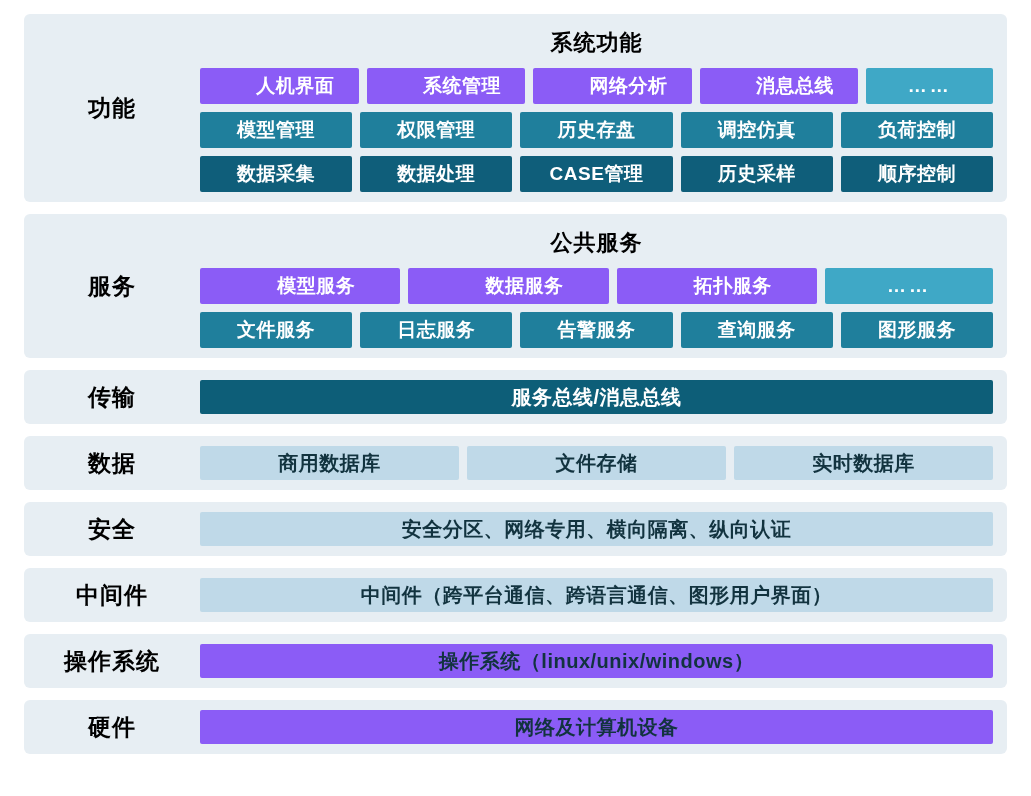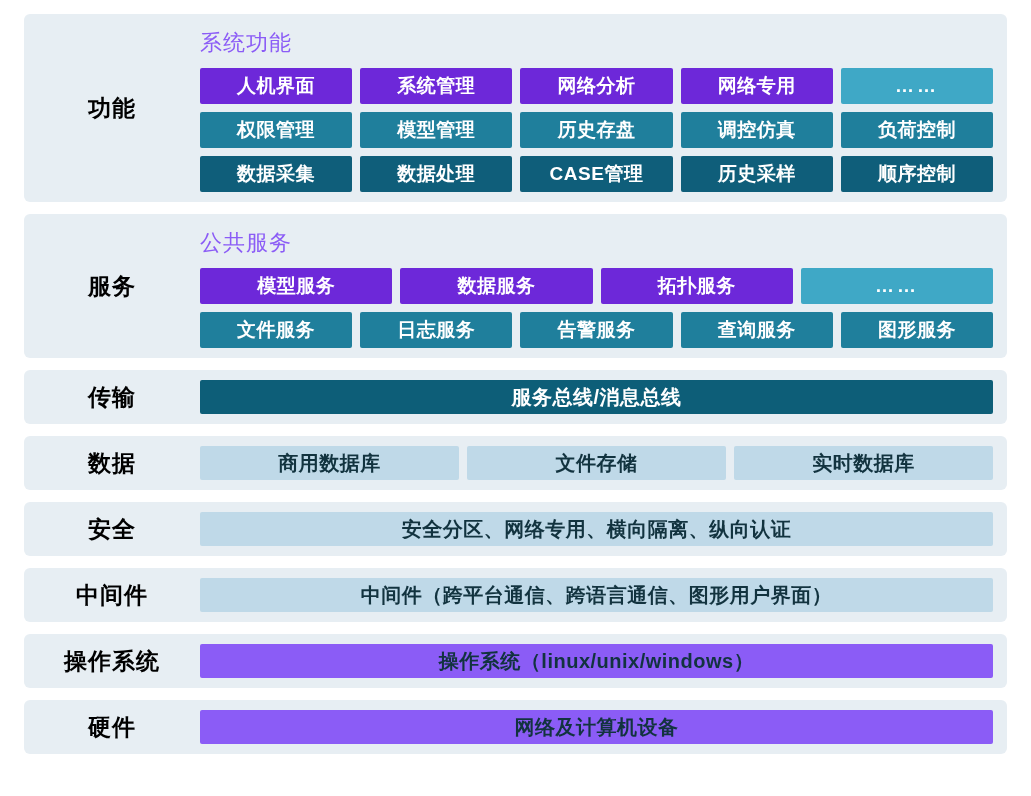--- a/index.html
+++ b/index.html
@@ -45,23 +45,24 @@
   .band-body {
     flex: 1;
     display: flex;
     flex-direction: column;
     justify-content: center;
     padding: 10px 14px 10px 0;
   }
 
   
   .group-title {
+    text-align: center;
     font-size: 22px;
-    font-weight: normal;
-    color: #8b5cf6;
+    font-weight: bold;
+    color: #000000;
     margin: 4px 0 10px 0;
     letter-spacing: 1px;
   }
   .grid-row {
     display: flex;
     gap: 8px;
     margin-bottom: 8px;
   }
   .grid-row:last-child {
     margin-bottom: 0;
@@ -71,21 +72,21 @@
     height: 36px;
     display: flex;
     align-items: center;
     justify-content: center;
     color: #ffffff;
     font-size: 19px;
     font-weight: bold;
     letter-spacing: 0.5px;
     border-radius: 2px;
   }
-  .tone-light  { background: #6d28d9; }
+  .tone-light  { background: #8b5cf6; padding-left: 32px; }
   .tone-mid    { background: #1f7f9c; }
   .tone-dark   { background: #0f5e7a; }
   .tone-dots   { background: #3fa8c6; letter-spacing: 3px; }
 
   
   .bar {
     height: 34px;
     display: flex;
     align-items: center;
     justify-content: center;
@@ -122,27 +123,27 @@
 
   <div class="band">
     <div class="band-label">功能</div>
     <div class="band-body">
       <div class="group-title">系统功能</div>
 
       <div class="grid-row">
         <div class="cell tone-light">人机界面</div>
         <div class="cell tone-light">系统管理</div>
         <div class="cell tone-light">网络分析</div>
-        <div class="cell tone-light">网络专用</div>
+        <div class="cell tone-light">消息总线</div>
         <div class="cell tone-dots">……</div>
       </div>
 
       <div class="grid-row">
+        <div class="cell tone-mid">模型管理</div>
         <div class="cell tone-mid">权限管理</div>
-        <div class="cell tone-mid">模型管理</div>
         <div class="cell tone-mid">历史存盘</div>
         <div class="cell tone-mid">调控仿真</div>
         <div class="cell tone-mid">负荷控制</div>
       </div>
 
       <div class="grid-row">
         <div class="cell tone-dark">数据采集</div>
         <div class="cell tone-dark">数据处理</div>
         <div class="cell tone-dark">CASE管理</div>
         <div class="cell tone-dark">历史采样</div>

